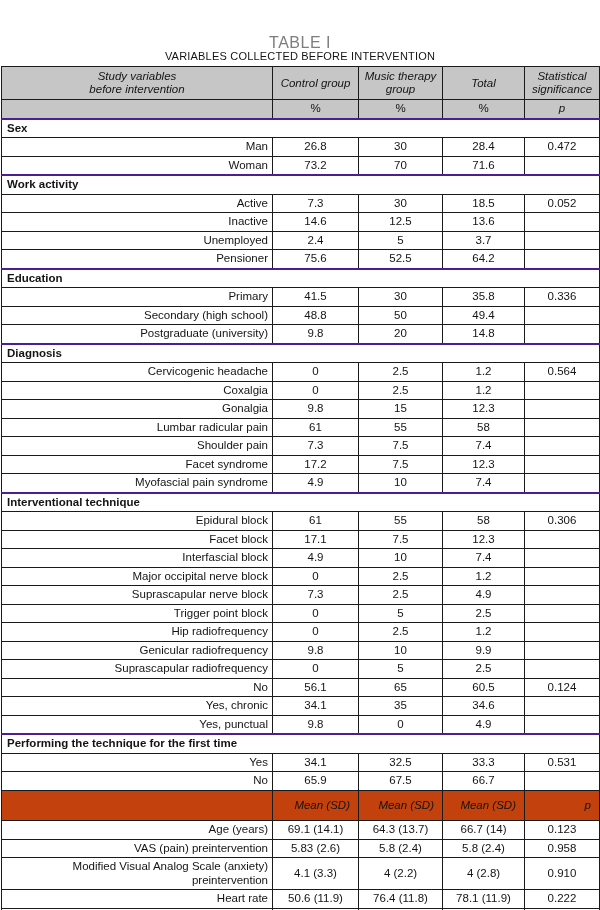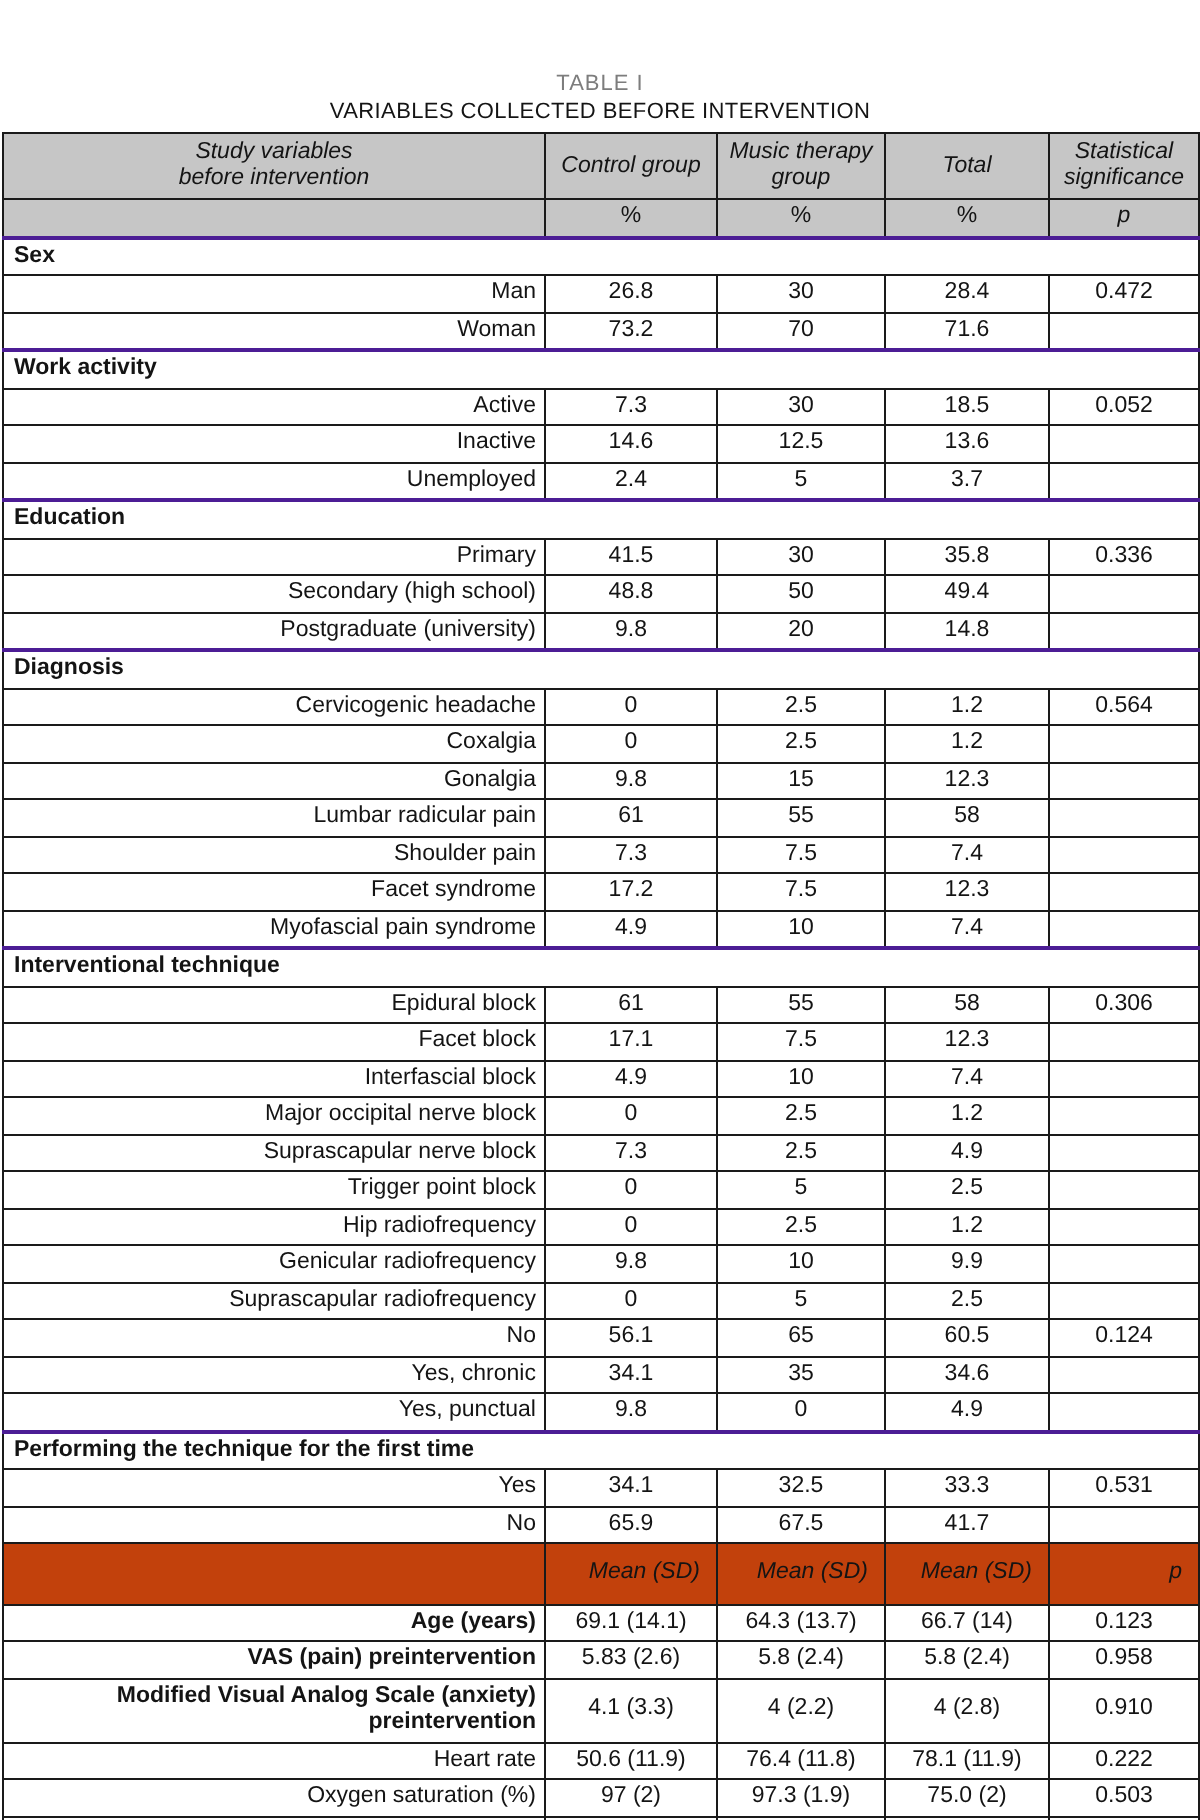--- a/index.html
+++ b/index.html
@@ -15,21 +15,21 @@
     overflow: hidden;
   }
   .page {
     padding: 3px 1px 0 1px;
   }
   .title-block {
     text-align: center;
     margin: 1px 0 3px 0;
   }
   .table-number {
-    font-size: 11px;
+    font-size: 16px;
     line-height: 13px;
     color: #7d7d7d;
     letter-spacing: 0.5px;
     margin-top: 33px;
   }
   .table-title {
     font-size: 11px;
     line-height: 13px;
     color: #141414;
     letter-spacing: 0.2px;
@@ -79,21 +79,21 @@
     font-weight: bold;
     border-top: 2px solid #4c1d95;
     padding-left: 5px;
     text-align: left;
   }
   td.label {
     text-align: right;
     padding-left: 10px;
   }
   td.label.bold {
-    font-weight: bold;
+    font-weight: normal;
     padding-left: 5px;
   }
   td.val {
     text-align: center;
   }
 </style>
 </head>
 <body>
 
 <div class="page">
@@ -164,20 +164,27 @@
           <td class="val">13.6</td>
           <td class="val"></td>
         </tr>
         <tr>
           <td class="label">Unemployed</td>
           <td class="val">2.4</td>
           <td class="val">5</td>
           <td class="val">3.7</td>
           <td class="val"></td>
         </tr>
+        <tr>
+          <td class="label">Pensioner</td>
+          <td class="val">75.6</td>
+          <td class="val">52.5</td>
+          <td class="val">64.2</td>
+          <td class="val"></td>
+        </tr>
         <tr class="section">
           <td colspan="5">Education</td>
         </tr>
         <tr>
           <td class="label">Primary</td>
           <td class="val">41.5</td>
           <td class="val">30</td>
           <td class="val">35.8</td>
           <td class="val">0.336</td>
         </tr>
@@ -341,21 +348,21 @@
           <td class="label">Yes</td>
           <td class="val">34.1</td>
           <td class="val">32.5</td>
           <td class="val">33.3</td>
           <td class="val">0.531</td>
         </tr>
         <tr>
           <td class="label">No</td>
           <td class="val">65.9</td>
           <td class="val">67.5</td>
-          <td class="val">41.7</td>
+          <td class="val">66.7</td>
           <td class="val"></td>
         </tr>
         <tr class="meanheader">
           <td></td>
           <td class="val">Mean (SD)</td>
           <td class="val">Mean (SD)</td>
           <td class="val">Mean (SD)</td>
           <td class="val pcol">p</td>
         </tr>
         <tr>

